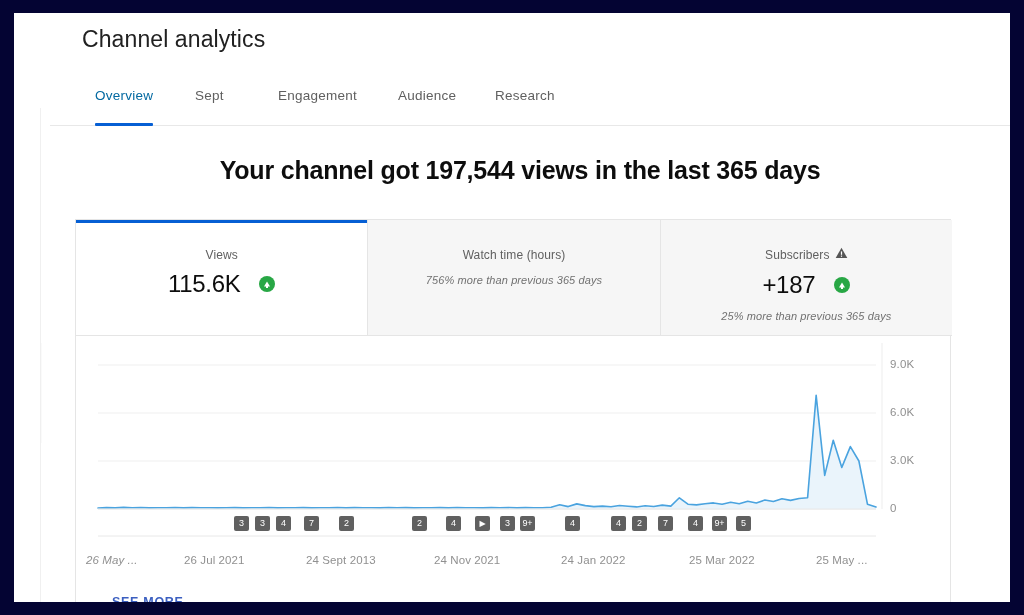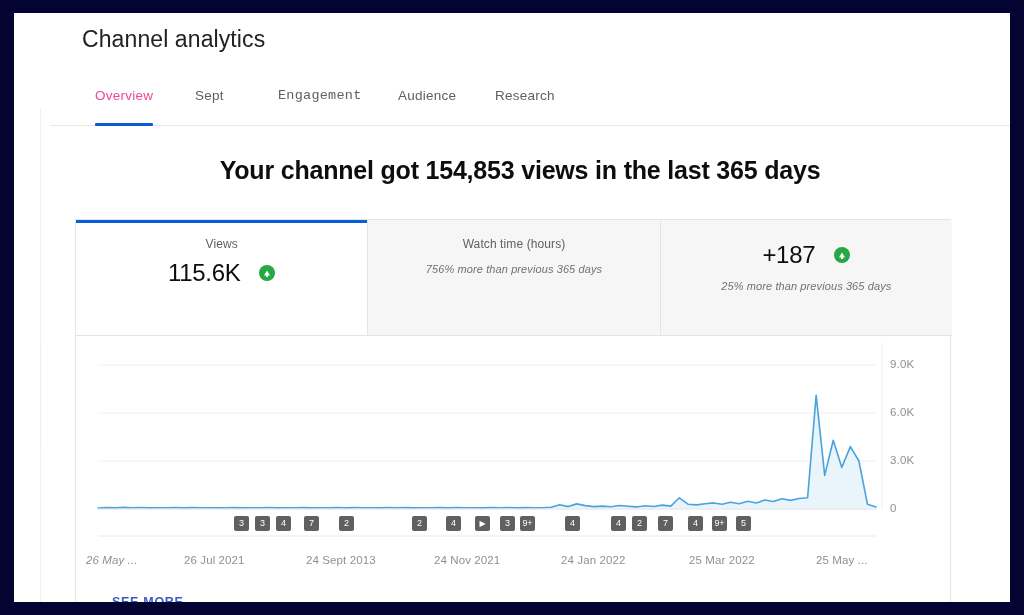--- a/index.html
+++ b/index.html
@@ -66,21 +66,21 @@
     position: absolute;
     top: 0;
     height: 41px;
     font-size: 13.5px;
     color: #606060;
     letter-spacing: .25px;
     white-space: nowrap;
     cursor: pointer;
   }
   .tab .tab-label { display: block; padding-top: 3px; }
-  .tab.active { color: #ec4899; font-weight: 500; }
+  .tab.active { color: #0369a1; font-weight: 500; }
   .tab.active::after {
     content: "";
     position: absolute;
     left: 0; right: 0;
     bottom: 0;
     height: 3px;
     background: #065fd4;
     border-radius: 1px;
   }
 
@@ -119,21 +119,21 @@
     display: flex;
     border-bottom: 1px solid #e5e5e5;
   }
   .metric {
     position: relative;
     flex: 1 1 0;
     background: #f6f6f6;
     border-right: 1px solid #e5e5e5;
     text-align: center;
     cursor: pointer;
-    padding-top: 14px;
+    padding-top: 25px;
   }
   .metric:last-child { border-right: none; }
   .metric.active { background: #ffffff; }
   .metric.active::before {
     content: "";
     position: absolute;
     left: 0; right: 0; top: 0;
     height: 3px;
     background: #065fd4;
   }
@@ -260,47 +260,52 @@
 
     <div id="header-title">Channel analytics</div>
 
     <div id="tabs">
         <div class="tab active" style="left: 45px;">
           <span class="tab-label">Overview</span>
         </div>
         <div class="tab" style="left: 145px;">
           <span class="tab-label">Sept</span>
         </div>
-        <div class="tab" style="left: 228px; font-family: Liberation Mono, monospace;">
+        <div class="tab" style="left: 228px;">
           <span class="tab-label">Engagement</span>
         </div>
         <div class="tab" style="left: 348px;">
           <span class="tab-label">Audience</span>
         </div>
         <div class="tab" style="left: 445px;">
           <span class="tab-label">Research</span>
         </div>
       </div>
 
-    <div id="headline">Your channel got 154,853 views in the last 365 days</div>
+    <div id="headline">Your channel got 197,544 views in the last 365 days</div>
 
     <div id="analytics-card">
       <div id="metric-strip">
           <div class="metric active">
             <div><span class="metric-label">Views</span></div>
             <div class="metric-value-row">
               <span>115.6K</span>
               <span class="arrow-up" style="background: rgb(40, 167, 69);"></span>
             </div>
           </div>
           <div class="metric">
             <div><span class="metric-label">Watch time (hours)</span></div>
             <div class="metric-delta">756% more than previous 365 days</div>
           </div>
           <div class="metric">
+            <div><span class="metric-label">Subscribers</span><span class="metric-warn"><svg width="13" height="12" viewBox="0 0 13 12">
+                  <path d="M6.5 0.8 L12.3 11 L0.7 11 Z" fill="#555"></path>
+                  <rect x="5.9" y="4.4" width="1.2" height="3.4" fill="#fff"></rect>
+                  <rect x="5.9" y="8.6" width="1.2" height="1.2" fill="#fff"></rect>
+                </svg></span></div>
             <div class="metric-value-row">
               <span>+187</span>
               <span class="arrow-up" style="background: rgb(40, 167, 69);"></span>
             </div>
             <div class="metric-delta">25% more than previous 365 days</div>
           </div>
         </div>
 
       <div id="chart-area">
         <svg id="chart-svg" width="876" height="266">

